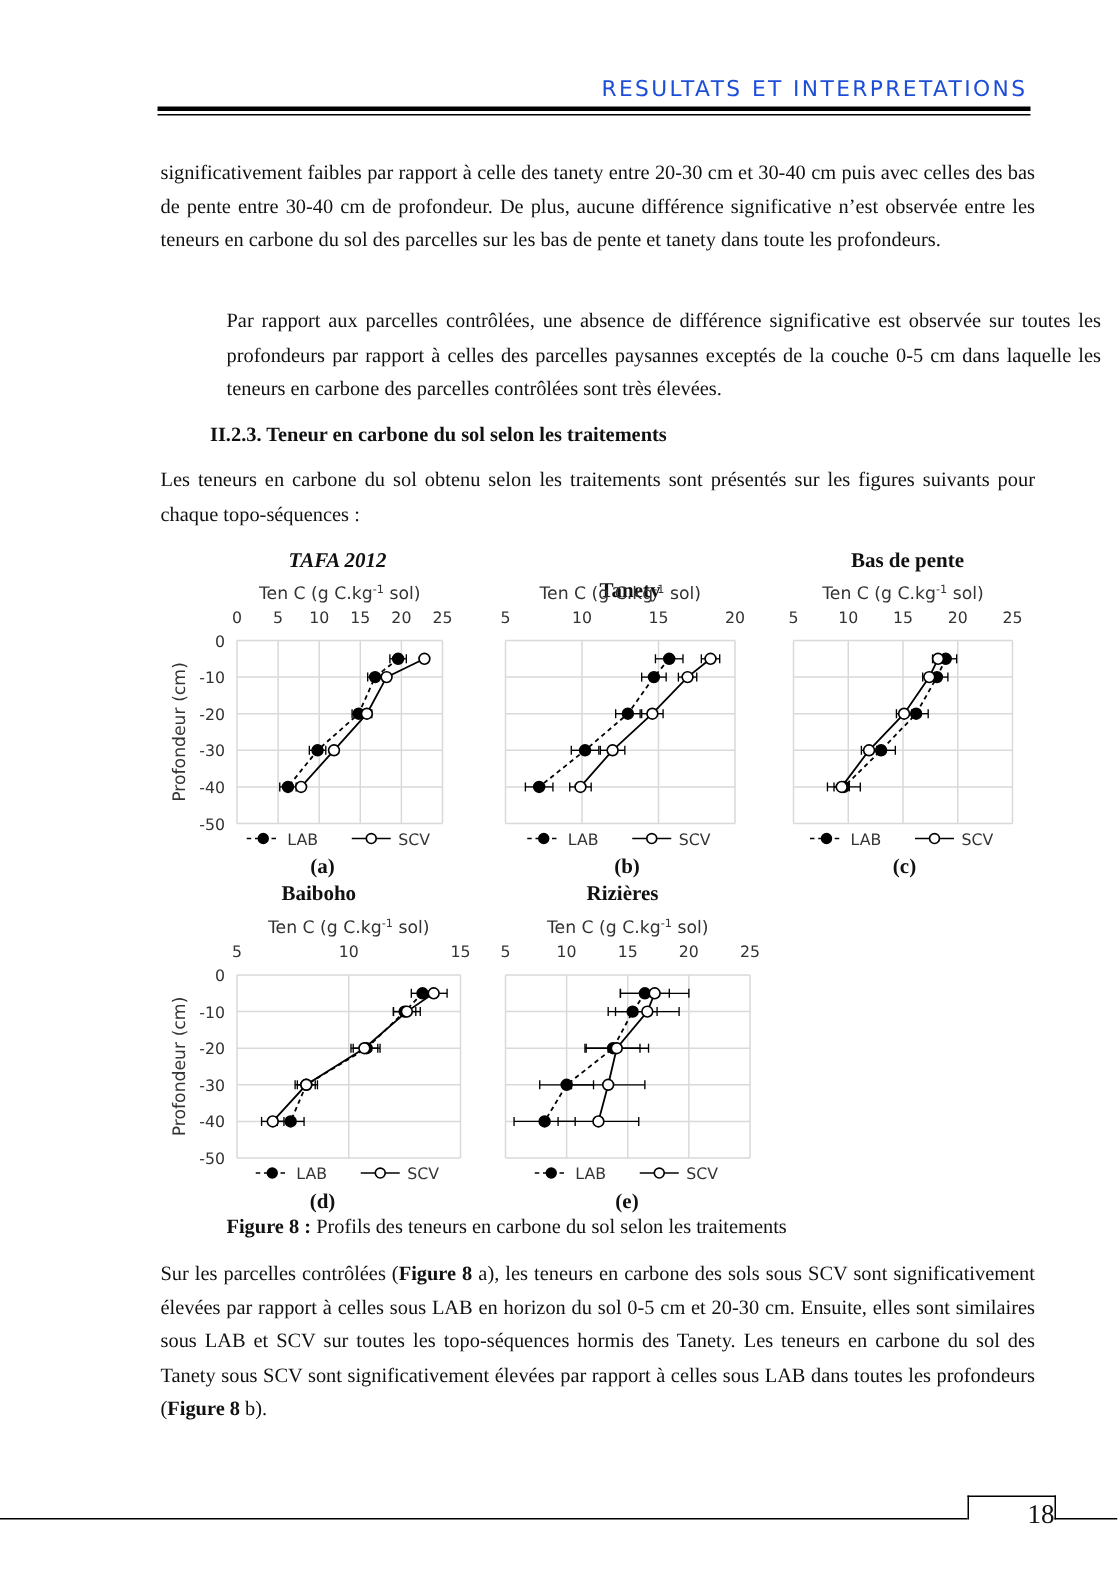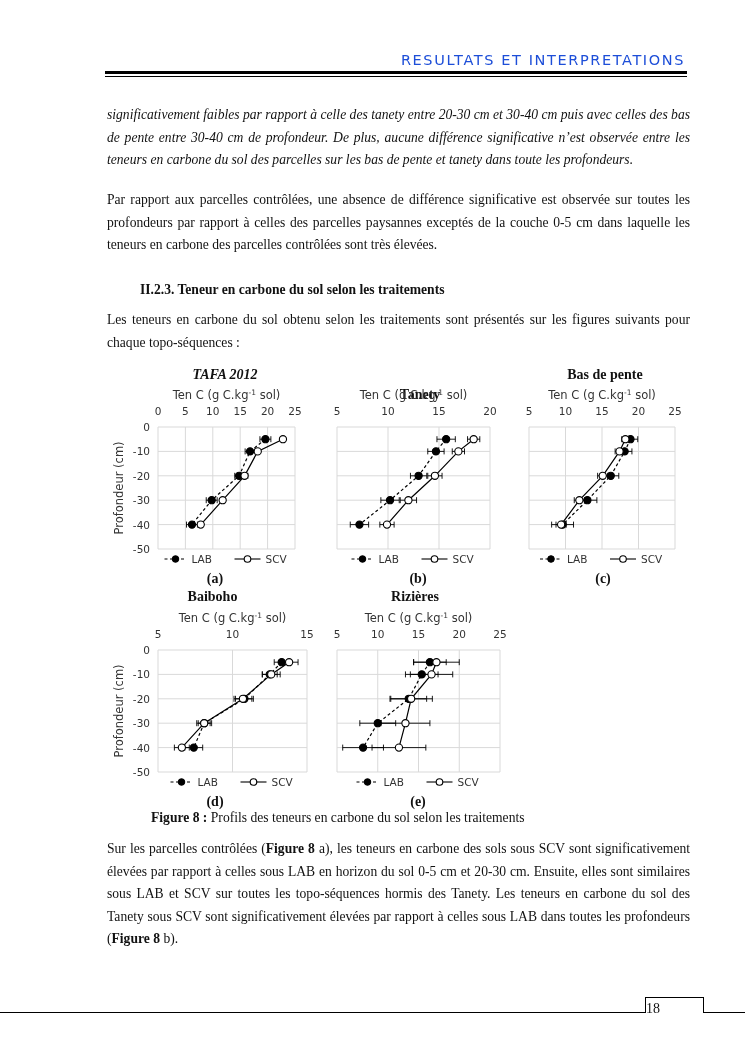--- a/index.html
+++ b/index.html
@@ -10,31 +10,31 @@
   .para { position: absolute; left: 107px; width: 583px; font-size: 13.6px; line-height: 22.5px; text-align: justify; }
   .para b { font-weight: bold; }
   .section-heading { position: absolute; left: 140px; top: 282px; font-size: 13.6px; font-weight: bold; }
   .chart-title { position: absolute; font-weight: bold; font-size: 14px; text-align: center; }
   .panel-label { position: absolute; font-weight: bold; font-size: 14px; text-align: center; }
   svg.chart { position: absolute; overflow: visible; }
   svg text { font-family: "DejaVu Sans", sans-serif; }
   .fig-caption { position: absolute; left: 114px; top: 810px; font-size: 13.6px; margin-left: 37px; }
   .footer-rule { position: absolute; left: 0; top: 1012px; width: 645px; height: 1px; background: #000; }
   .footer-rule-r { position: absolute; left: 703px; top: 1012px; width: 42px; height: 1px; background: #000; }
-  .page-box { position: absolute; left: 645px; top: 997px; width: 57px; height: 15px; border: 1px solid #000; border-bottom: none; text-align: left; font-size: 14px; line-height: 22px; }
+  .page-box { position: absolute; left: 645px; top: 997px; width: 57px; height: 15px; border: 1px solid #000; border-bottom: none; text-align: right; font-size: 18px; line-height: 22px; }
 </style>
 </head>
 <body>
 
 <div class="header-title">RESULTATS ET INTERPRETATIONS</div>
 <div class="header-rule-thick"></div>
 <div class="header-rule-thin"></div>
 
-<div class="para" style="top:104px;font-style:italic;">significativement faibles par rapport à celle des tanety entre 20-30 cm et 30-40 cm puis avec celles des bas de pente entre 30-40 cm de profondeur. De plus, aucune différence significative n’est observée entre les teneurs en carbone du sol des parcelles sur les bas de pente et tanety dans toute les profondeurs.</div>
-<div class="para" style="top:189px;">Par rapport aux parcelles contrôlées, une absence de différence significative est observée sur toutes les profondeurs par rapport à celles des parcelles paysannes exceptés de la couche 0-5 cm dans laquelle les teneurs en carbone des parcelles contrôlées sont très élevées.</div>
+<div class="para" style="top:104px;">significativement faibles par rapport à celle des tanety entre 20-30 cm et 30-40 cm puis avec celles des bas de pente entre 30-40 cm de profondeur. De plus, aucune différence significative n’est observée entre les teneurs en carbone du sol des parcelles sur les bas de pente et tanety dans toute les profondeurs.</div>
+<div class="para" style="top:203px;margin-left:44px;">Par rapport aux parcelles contrôlées, une absence de différence significative est observée sur toutes les profondeurs par rapport à celles des parcelles paysannes exceptés de la couche 0-5 cm dans laquelle les teneurs en carbone des parcelles contrôlées sont très élevées.</div>
 <div class="section-heading">II.2.3.  Teneur en carbone du sol selon les traitements</div>
 <div class="para" style="top:309px;">Les teneurs en carbone du sol obtenu selon les traitements sont présentés sur les figures suivants pour chaque topo-séquences :</div>
 
 <div class="chart-title" style="left:150px; top:367px; width:150px;font-style:italic;">TAFA 2012</div>
 <div class="chart-title" style="left:340px; top:367px; width:160px;margin-top:20px;">Tanety</div>
 <div class="chart-title" style="left:525px; top:367px; width:160px;">Bas de pente</div>
 <div class="chart-title" style="left:150px; top:589px; width:125px;">Baiboho</div>
 <div class="chart-title" style="left:340px; top:589px; width:150px;">Rizières</div>
 
 <svg class="chart" id="chart-0" style="left:110px; top:385px;" width="210" height="195">

